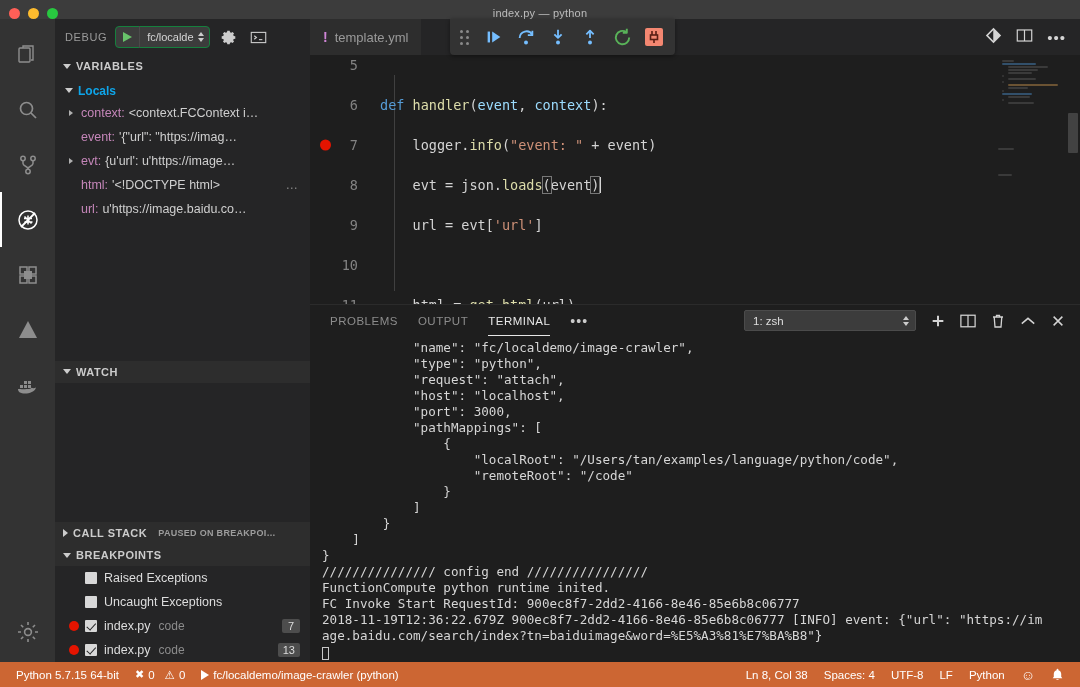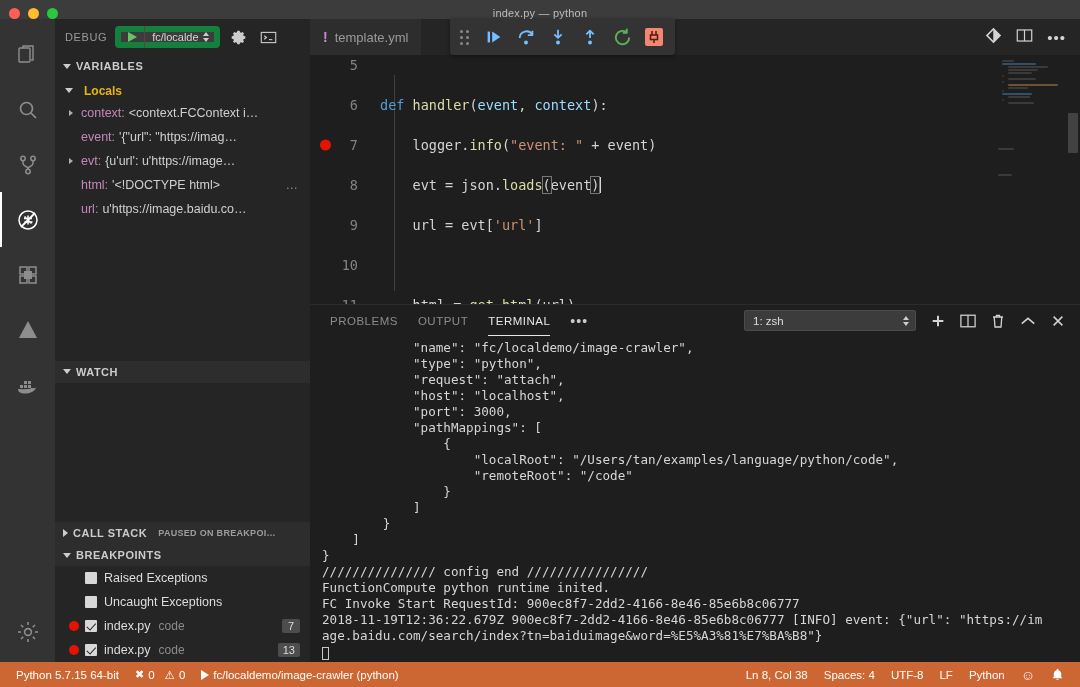--- a/index.html
+++ b/index.html
@@ -52,21 +52,21 @@
     display: flex; flex-direction: column; min-height: 0;
     position: relative;
   }
   .debug-toolbar {
     height: 36px; flex: 0 0 36px; display: flex; align-items: center;
     padding: 0 6px 0 10px; gap: 8px; background: #252526;
   }
   .debug-label { font-size: 11px; color: #9b9b9b; letter-spacing: .6px; }
   .dbg-start-box {
     display: flex; align-items: center; background: #3c3c3c;
-    border: 6px solid #15803d; border-radius: 4px; height: 22px;
+    border: 1px solid #15803d; border-radius: 4px; height: 22px;
   }
   .play-tri {
     width: 0; height: 0; border-left: 9px solid #68c26a;
     border-top: 5.5px solid transparent; border-bottom: 5.5px solid transparent;
     margin: 0 7px;
   }
   .dbg-sep { width: 1px; height: 22px; background: #4a4a4a; }
   .dbg-config {
     font-size: 11px; color: #d4d4d4; padding: 0 4px 0 7px;
     max-width: 66px; overflow: hidden; white-space: nowrap; text-overflow: clip;
@@ -82,22 +82,22 @@
     padding: 0 8px; background: #252526; flex: 0 0 22px;
     font-size: 11px; font-weight: bold; color: #cccccc; letter-spacing: .5px;
   }
   .panel-header.sticky { background: #2d2d2d; }
   .tw { width: 0; height: 0; border-top: 4px solid transparent; border-bottom: 4px solid transparent; border-left: 5px solid #cccccc; }
   .tw.open { border-left: 4px solid transparent; border-right: 4px solid transparent; border-top: 5px solid #cccccc; border-bottom: 0; }
   .paused-badge { font-size: 9px; color: #9d9d9d; font-weight: bold; letter-spacing: .3px; margin-left: 6px; overflow: hidden; white-space: nowrap; }
 
   .vars-body { flex: 1 1 auto; overflow: hidden; padding-top: 3px; }
   .scope-row {
-    display: flex; align-items: center; gap: 11px; height: 21px;
-    padding-left: 10px; font-size: 12px; color: #eab308; font-weight: bold;
+    display: flex; align-items: center; gap: 5px; height: 21px;
+    padding-left: 10px; font-size: 12px; color: #0ea5e9; font-weight: bold;
   }
   .var-row {
     display: flex; align-items: center; height: 24px;
     padding-left: 14px; font-size: 12.5px;
     font-family: "Liberation Sans", sans-serif;
     white-space: nowrap; overflow: hidden;
   }
   .var-tw { width: 12px; flex: 0 0 12px; display: flex; align-items: center; }
   .var-tw i { width: 0; height: 0; border-top: 3.5px solid transparent; border-bottom: 3.5px solid transparent; border-left: 4.5px solid #b0b0b0; }
   .var-name { color: #c586b9; }

